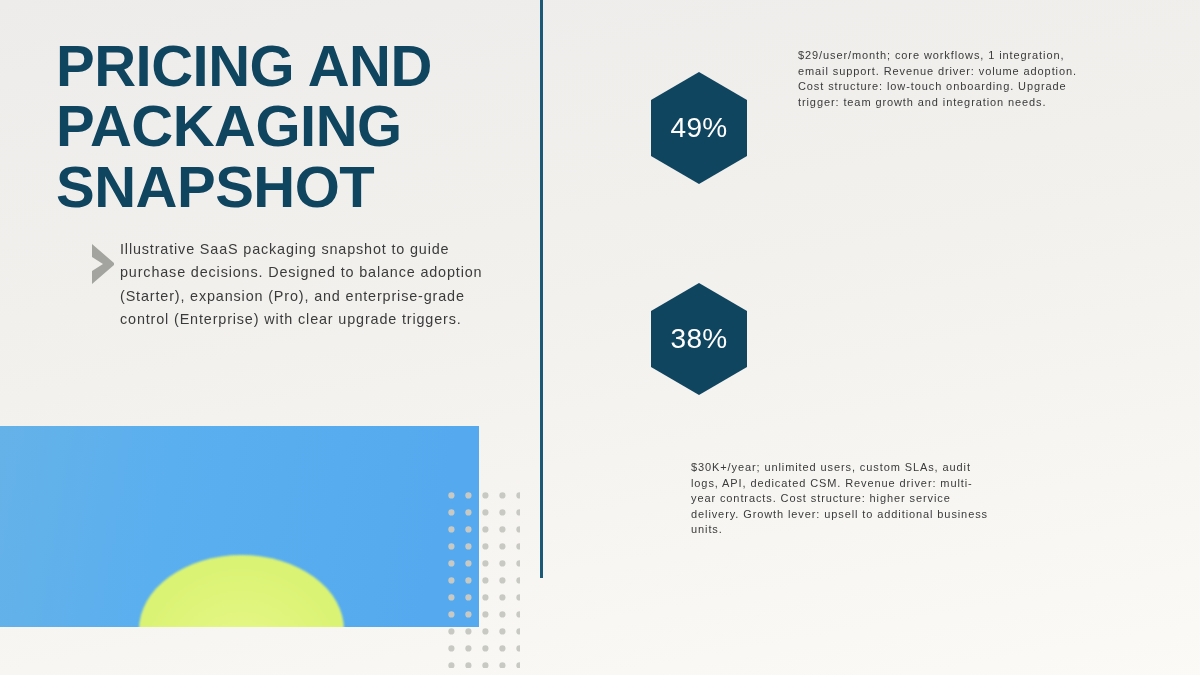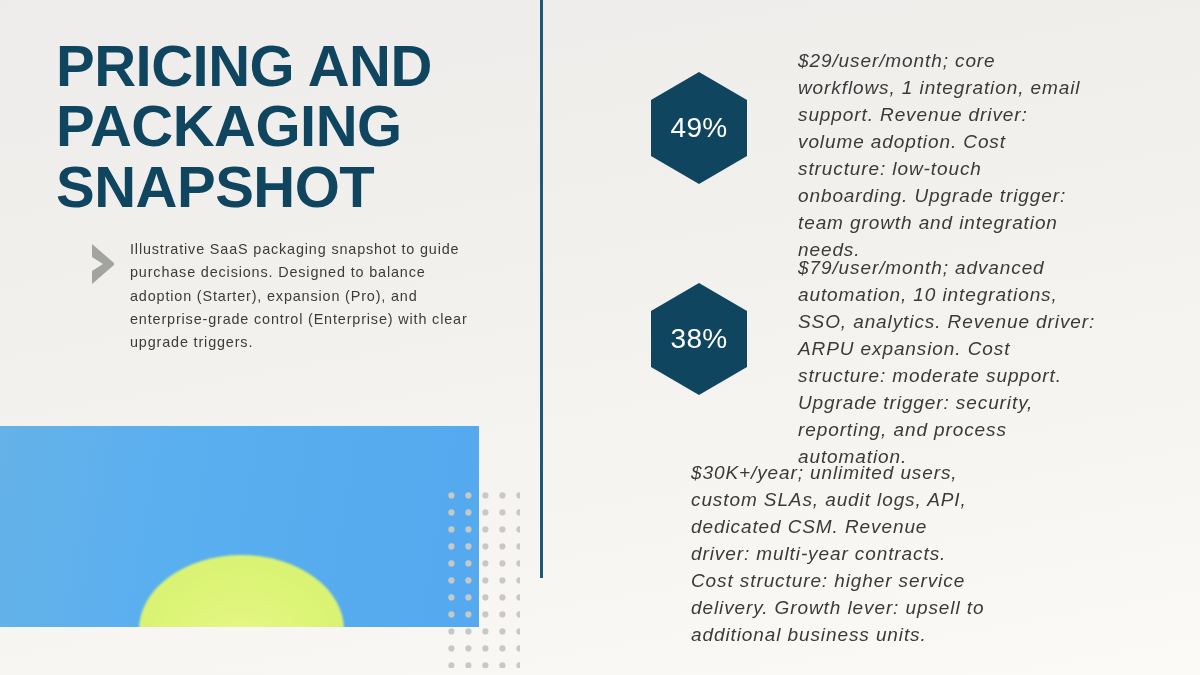--- a/index.html
+++ b/index.html
@@ -33,21 +33,21 @@
     text-transform: uppercase;
   }
 
   .lead-wrap {
     position: absolute;
     left: 88px;
     top: 238px;
     width: 400px;
     display: flex;
     align-items: flex-start;
-    gap: 10px;
+    gap: 0;
   }
   .chevron-icon {
     flex: 0 0 auto;
     width: 32px;
     height: 44px;
     margin-top: 4px;
   }
   .lead-text {
     margin: 0;
     font-size: 14.4px;
@@ -138,22 +138,21 @@
     font-size: 28px;
     font-weight: 400;
     letter-spacing: 0.3px;
     line-height: 1;
   }
 
   .row-text {
     margin: 0;
     margin-left: 51px;
     width: 300px;
-    font-size: 19px;
-    font-style: italic;
+    font-size: 11px;
     line-height: 1.42;
     letter-spacing: 0.9px;
     color: #3a3a3a;
   }
 </style>
 </head>
 <body>
 
 <div id="slide">
 
@@ -191,21 +190,20 @@
       <div class="hex">
         <span class="hex-value">49%</span>
       </div>
       <p class="row-text">$29/user/month; core workflows, 1 integration, email support. Revenue driver: volume adoption. Cost structure: low-touch onboarding. Upgrade trigger: team growth and integration needs.</p>
     </div>
 
     <div class="row row-2">
       <div class="hex">
         <span class="hex-value">38%</span>
       </div>
-      <p class="row-text">$79/user/month; advanced automation, 10 integrations, SSO, analytics. Revenue driver: ARPU expansion. Cost structure: moderate support. Upgrade trigger: security, reporting, and process automation.</p>
     </div>
 
     <div class="row row-3">
       <p class="row-text">$30K+/year; unlimited users, custom SLAs, audit logs, API, dedicated CSM. Revenue driver: multi-year contracts. Cost structure: higher service delivery. Growth lever: upsell to additional business units.</p>
     </div>
 
   </div>
 </div>
 
 </body></html>

